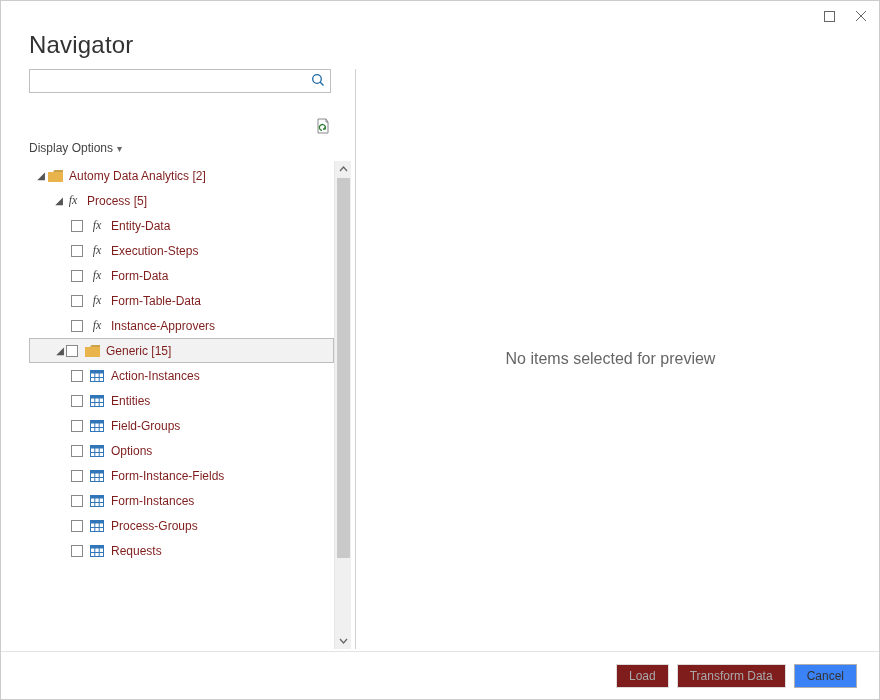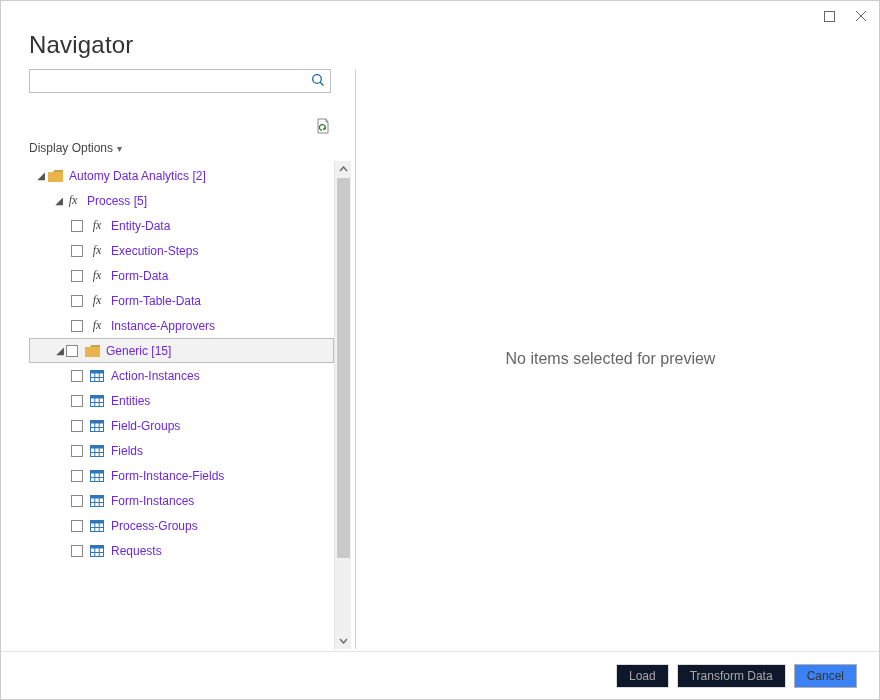--- a/index.html
+++ b/index.html
@@ -60,37 +60,37 @@
     padding-right: 4px; white-space: nowrap; position: relative;
   }
   .tree-row.selected {
     background: #f2f2f2; border: 1px solid #bdbdbd; height: 25px;
   }
   .expander { width: 12px; text-align: center; color: #555; font-size: 10px; display:inline-block; }
   .chk { width: 12px; height:12px; border:1px solid #888; margin-right:6px; background:#fff; display:inline-block; }
   .node-icon { width:16px; height:16px; margin-right:6px; display:inline-flex; align-items:center; justify-content:center; }
   .folder-icon svg rect { fill:#e9b44c; }
   .fx-icon { font-style: italic; font-family: "Times New Roman", serif; font-size: 12px; color:#444; }
-  .label { color:#6d28d9; }
+  .label { color:#7f1d1d; }
 
   
   .empty-msg { color:#666; font-size: 16px; font-weight: 300; }
 
   
   .footer {
     position: absolute; bottom: 0; left: 0; right: 0; height: 48px;
     border-top: 1px solid #e3e3e3; display: flex; align-items: center; justify-content: flex-end;
     padding: 0 22px; gap: 8px;
   }
   .btn {
     min-width: 52px; height: 24px; padding: 0 12px; font-size: 12px;
     border: 1px solid #b0b0b0; background: #3b82f6; color: #333;
     display: inline-flex; align-items: center; justify-content: center;
   }
-  .btn.disabled { color: #a9a9a9; border-color: #dcdcdc; background: #0f172a; }
+  .btn.disabled { color: #a9a9a9; border-color: #dcdcdc; background: #7f1d1d; }
 </style>
 </head>
 <body>
 
 <div class="titlebar">
   <span class="win-btn">
     <svg width="11" height="11" viewBox="0 0 11 11">
         <rect x="0.5" y="0.5" width="10" height="10" fill="none" stroke="#666" stroke-width="1"></rect>
       </svg>
   </span>
@@ -248,21 +248,21 @@
           <span class="chk"></span>
           <span class="node-icon">
             <svg width="14" height="12" viewBox="0 0 14 12">
                 <rect x="0.5" y="0.5" width="13" height="11" fill="none" stroke="#3176b8" stroke-width="1"></rect>
                 <rect x="0.5" y="0.5" width="13" height="3" fill="#3176b8"></rect>
                 <line x1="4.8" y1="0.5" x2="4.8" y2="11.5" stroke="#3176b8"></line>
                 <line x1="9.2" y1="0.5" x2="9.2" y2="11.5" stroke="#3176b8"></line>
                 <line x1="0.5" y1="7.5" x2="13.5" y2="7.5" stroke="#3176b8"></line>
               </svg>
           </span>
-          <span class="label">Fields</span>
+          <span class="label">Options</span>
         </div>
         <div class="tree-row" style="padding-left:42px">
           <span class="chk"></span>
           <span class="node-icon">
             <svg width="14" height="12" viewBox="0 0 14 12">
                 <rect x="0.5" y="0.5" width="13" height="11" fill="none" stroke="#3176b8" stroke-width="1"></rect>
                 <rect x="0.5" y="0.5" width="13" height="3" fill="#3176b8"></rect>
                 <line x1="4.8" y1="0.5" x2="4.8" y2="11.5" stroke="#3176b8"></line>
                 <line x1="9.2" y1="0.5" x2="9.2" y2="11.5" stroke="#3176b8"></line>
                 <line x1="0.5" y1="7.5" x2="13.5" y2="7.5" stroke="#3176b8"></line>

